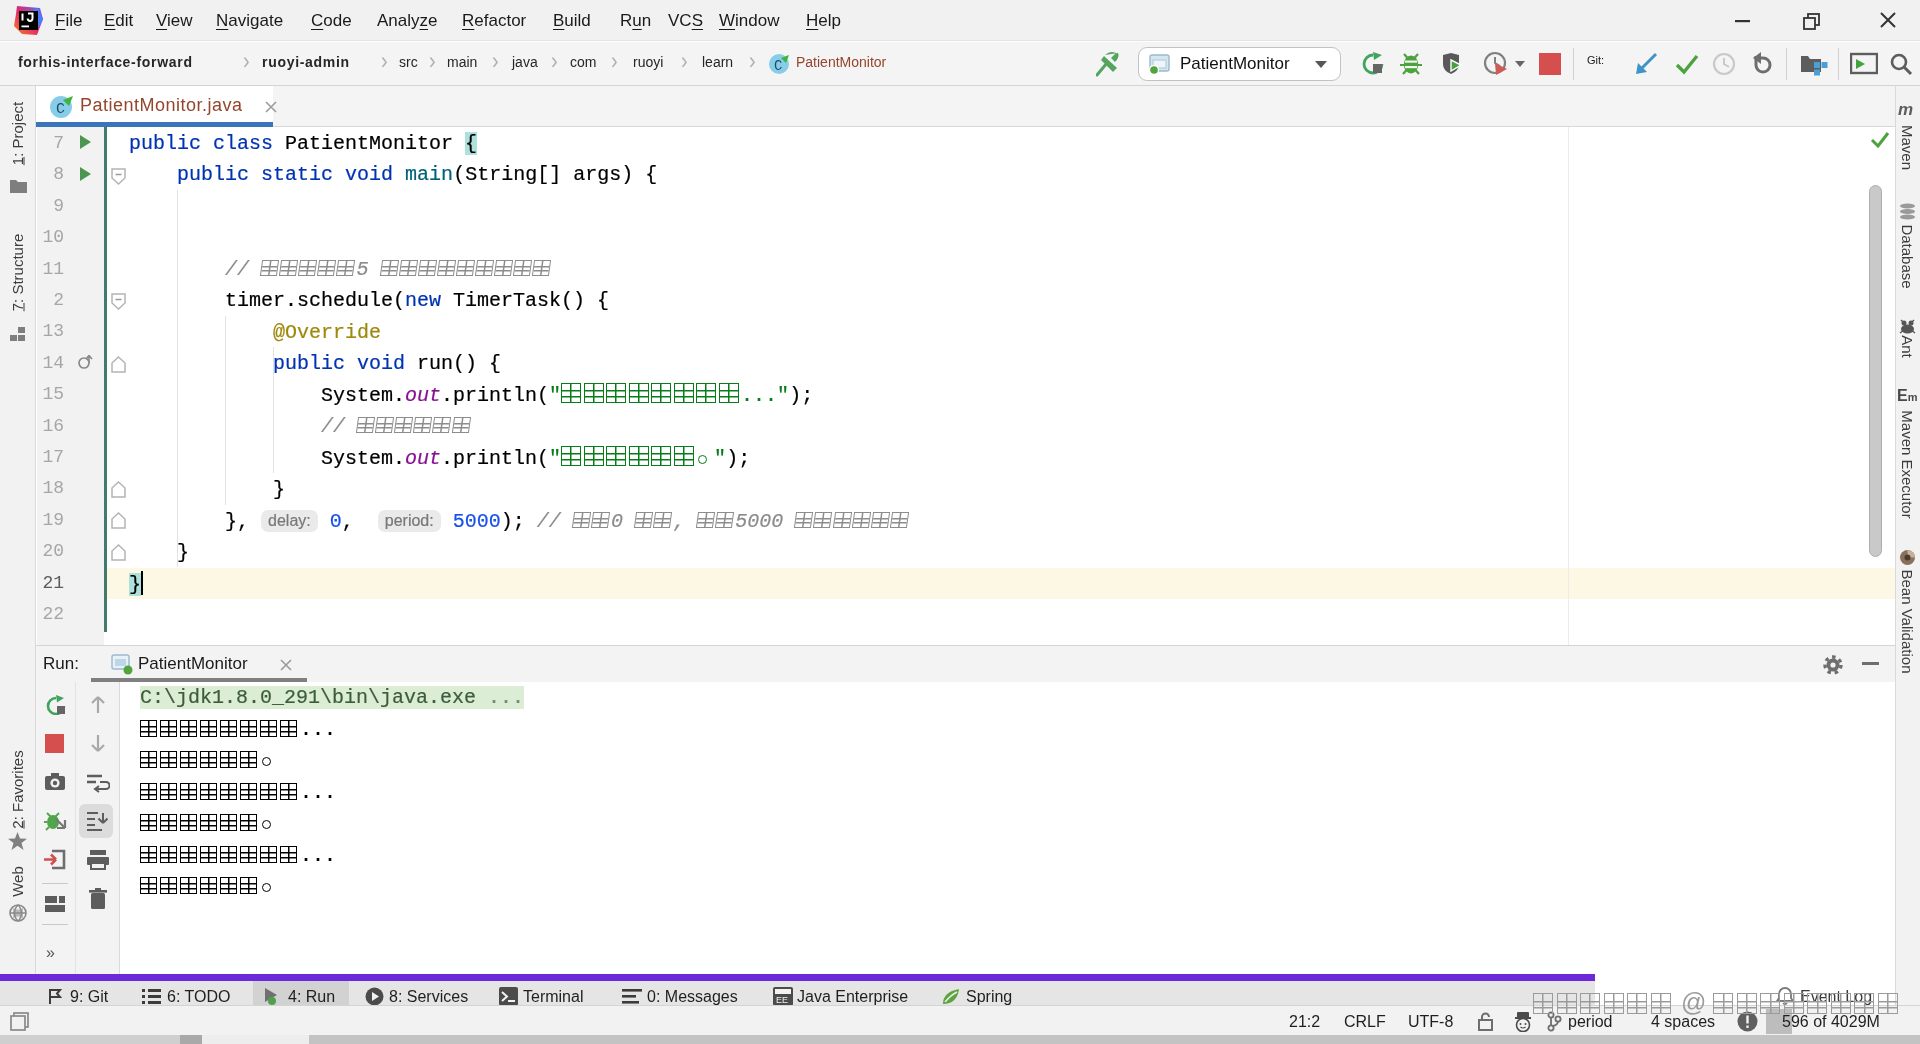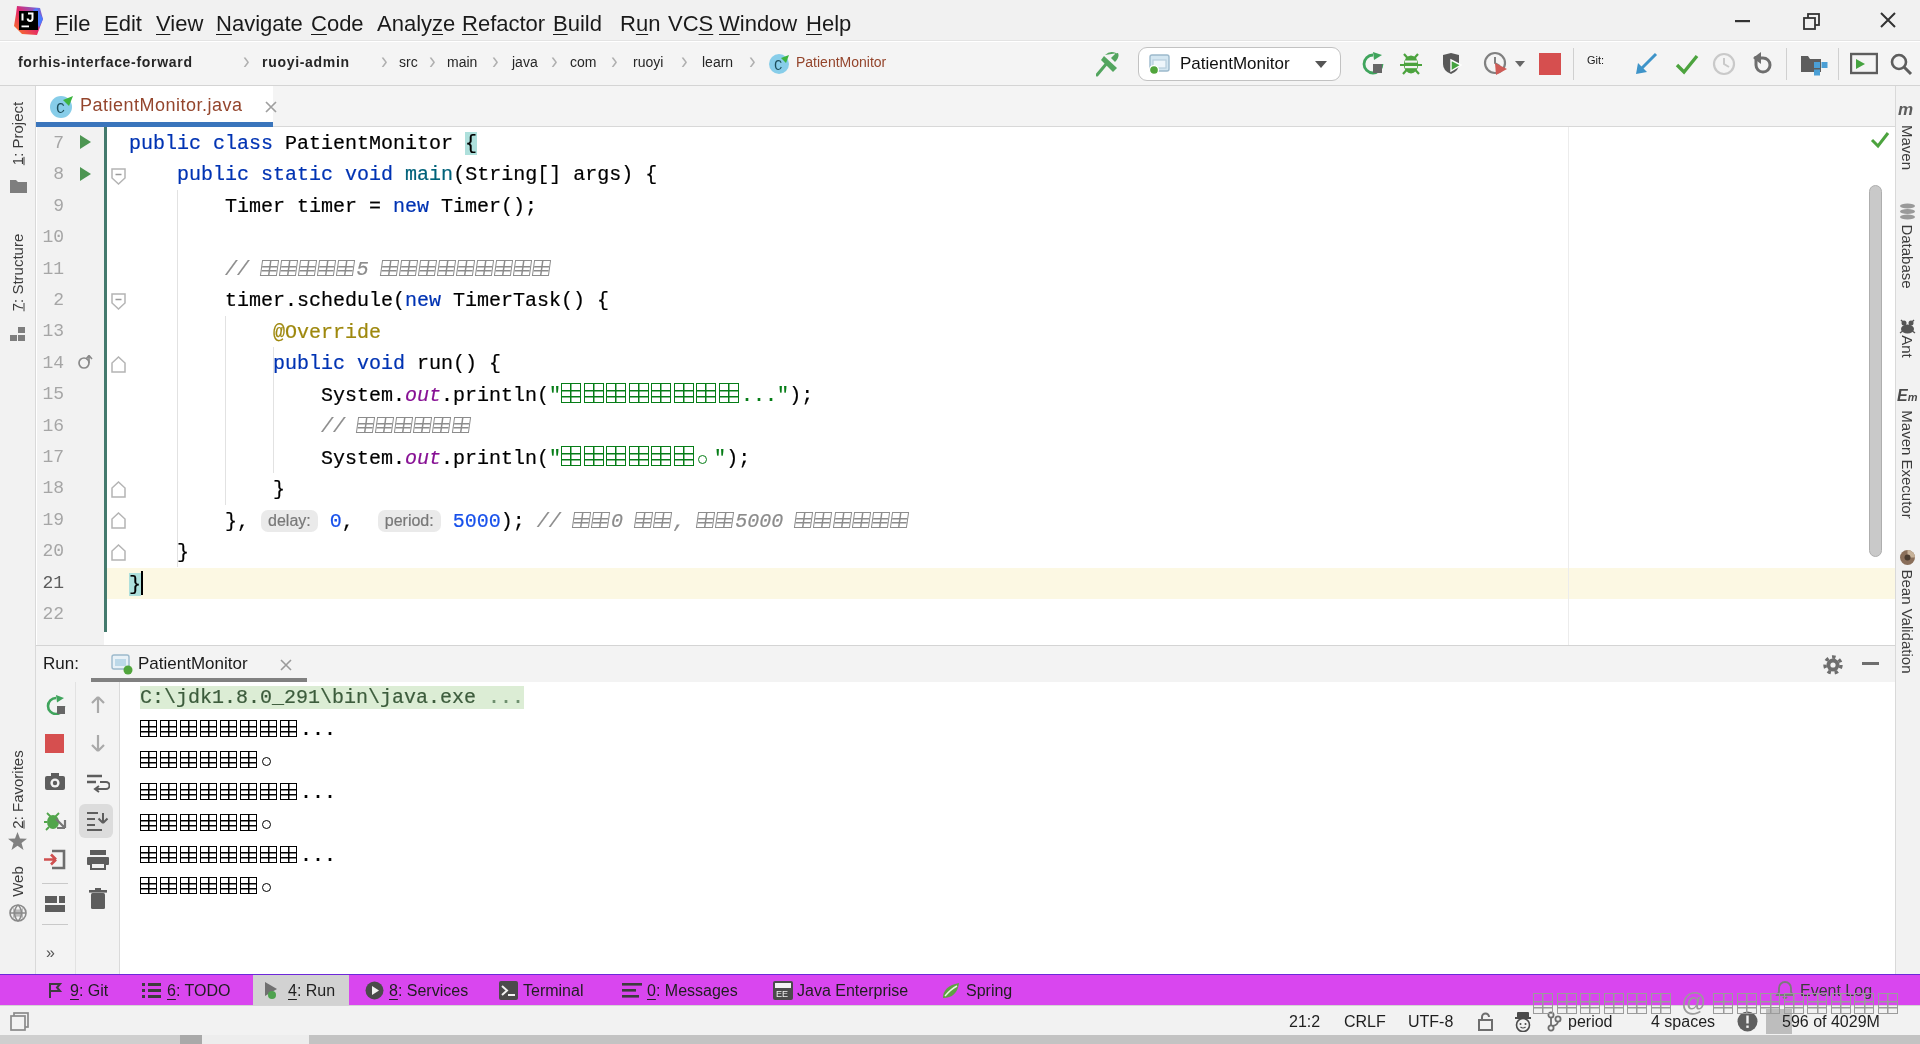--- a/index.html
+++ b/index.html
@@ -8,21 +8,21 @@
  background:linear-gradient(currentColor,currentColor) 50% 0/1.5px 100% no-repeat,
  linear-gradient(currentColor,currentColor) 0 38%/100% 1.5px no-repeat,
  linear-gradient(currentColor,currentColor) 0 72%/100% 1.5px no-repeat}
 .s .cj{width:20px;height:20px;margin-right:2.5px}   
 .c .cj{width:16.5px;height:16px;margin-right:2.6px;transform:skewX(-8deg);vertical-align:-1px} 
 .k .cj{width:17px;height:17px;margin-right:3px;border-width:1.7px}     
 .w .cj{width:20px;height:21px;margin-right:3.5px;vertical-align:-3px;border-width:1.8px}  
 .cjo{display:inline-block;width:9px;height:9px;border:1.5px solid;border-radius:50%;margin:0 7px 0 2px}
 
 #titlebar{left:0;top:0;width:1920px;height:41px;background:#f1f1f1;border-bottom:1px solid #e3e3e3}
-#titlebar .mi{position:absolute;top:11px;font-size:22px;color:#1a1a1a}
+#titlebar .mi{position:absolute;top:11px;font-size:17px;color:#1a1a1a}
 .mn{text-decoration:underline;text-underline-offset:3px;text-decoration-thickness:1px}
 #wtitle{position:absolute;left:888px;top:10px;font-size:18px;color:#707070;letter-spacing:0.6px}
 
 #navbar{left:0;top:42px;width:1920px;height:44px;background:#f4f4f4;border-bottom:1px solid #d4d4d4}
 #navbar .bc{position:absolute;top:12px;font-size:14px;color:#262626}
 #navbar .bb{font-weight:bold;letter-spacing:0.7px}
 #navbar .sep{position:absolute;top:8px;font-size:20px;color:#b0b0b0;transform:scaleY(1.15)}
 
 #tabbar{left:36px;top:86px;width:1859px;height:41px;background:#f4f4f4;border-bottom:1px solid #d8d8d8}
 #tab1{position:absolute;left:0;top:0;width:237px;height:41px;background:#fff}
@@ -46,21 +46,21 @@
 .kw{color:#0033b3}.str{color:#067d17}.cmt{color:#8c8c8c;font-style:italic}.num{color:#1750eb}
 .ann{color:#9e880d}.fld{color:#871094;font-style:italic}.mth{color:#00627a}
 .brace{background:#aee0dc}
 .hint{display:inline-block;background:#eaeaea;color:#787878;border-radius:7px;font:16px/22px "Liberation Sans",sans-serif;padding:0 7px;vertical-align:1px}
 
 #runhdr{left:36px;top:645px;width:1859px;height:37px;background:#f3f3f3;border-top:1px solid #d4d4d4}
 #runbody{left:36px;top:682px;width:1859px;height:292px;background:#fff}
 #runtools{position:absolute;left:0;top:0;width:84px;height:292px;background:#f3f3f3;border-right:1px solid #dadada}
 .kline{position:absolute;left:104px;font:20px "Liberation Mono",monospace;color:#000;white-space:pre;-webkit-text-stroke:0.2px}
 
-#toolwbar{left:0;top:974px;width:1920px;height:31px;background:#d946ef;border-top:1px solid #6d28d9}
+#toolwbar{left:0;top:974px;width:1595px;height:31px;background:#e5e5e5;border-top:7px solid #6d28d9}
 .twi{position:absolute;top:7px;font-size:16px;color:#1f1f1f;white-space:nowrap}
 #statusbar{left:0;top:1005px;width:1920px;height:30px;background:#f2f2f2;border-top:1px solid #d4d4d4}
 .sbi{position:absolute;top:7px;font-size:16px;color:#1f1f1f;white-space:nowrap}
 #bottomstrip{left:0;top:1035px;width:1920px;height:9px;background:#c3c3c3}
 #watermark{left:1533px;top:988px;font-size:25px;color:#9b9b9b;z-index:50;white-space:nowrap}
 </style></head><body>
 <div class="abs" id="titlebar">
   <svg style="position:absolute;left:14px;top:6px" width="29" height="29" viewBox="0 0 29 29">
     <defs>
         <linearGradient id="ijg" x1="0" y1="1" x2="1" y2="0">
@@ -234,21 +234,21 @@
     <ellipse cx="8.5" cy="14" rx="7.5" ry="2.6" fill="#9a9a9a"></ellipse>
   </svg>
 <div class="abs vlabR" style="left:1891px;top:338px;width:32px;text-align:center">Ant</div>
 <svg class="abs" style="left:1899px;top:318px;z-index:6" width="17" height="17" viewBox="0 0 17 17">
     <circle cx="5" cy="5" r="2.5" fill="#555"></circle>
     <circle cx="12" cy="5" r="2.5" fill="#555"></circle>
     <ellipse cx="8.5" cy="11" rx="6.5" ry="4.5" fill="#555"></ellipse>
     <path d="M2 2 L6 6 M15 2 L11 6 M1 15 L5 12 M16 15 L12 12" stroke="#555" stroke-width="1.4"></path>
   </svg>
 <div class="abs vlabR" style="left:1838px;top:456px;width:138px;text-align:center">Maven Executor</div>
-<div class="abs" style="left:1897px;top:387px;z-index:6;font-size:16px;font-weight:bold;font-style:italic;color:#4a4a4a">E<span style="font-size:11px">m</span></div>
+<div class="abs" style="left:1897px;top:387px;z-index:6;font-size:16px;font-weight:bold;color:#4a4a4a">E<span style="font-size:11px">m</span></div>
 <div class="abs vlabR" style="left:1839px;top:613px;width:136px;text-align:center">Bean Validation</div>
 <svg class="abs" style="left:1899px;top:549px;z-index:6" width="17" height="17" viewBox="0 0 17 17">
     <circle cx="8.5" cy="8.5" r="7.5" fill="#8a6f5a"></circle>
     <path d="M8.5 1 A7.5 7.5 0 0 1 16 8.5 L8.5 8.5 Z" fill="#c7b299"></path>
     <circle cx="8.5" cy="8.5" r="3" fill="#4a3b2f"></circle>
   </svg>
 <div class="abs" id="stripeL"></div>
 <div class="abs" id="stripeR"></div>
 <div class="abs" id="editor">
   <div id="gutterbg"></div>
@@ -299,21 +299,20 @@
       <path d="M1 16 H14 V7 L7.5 1 L1 7 Z" fill="#fff" stroke="#b4b4b4" stroke-width="1.5"></path>
     </svg>
   <svg class="abs" style="left:74px;top:385px" width="15" height="17" viewBox="0 0 15 17">
       <path d="M1 16 H14 V7 L7.5 1 L1 7 Z" fill="#fff" stroke="#b4b4b4" stroke-width="1.5"></path>
     </svg>
   <svg class="abs" style="left:74px;top:417px" width="15" height="17" viewBox="0 0 15 17">
       <path d="M1 16 H14 V7 L7.5 1 L1 7 Z" fill="#fff" stroke="#b4b4b4" stroke-width="1.5"></path>
     </svg>
   <div class="cline" style="top:32px">    <span class="kw">public</span> <span class="kw">static</span> <span class="kw">void</span> <span class="mth">main</span>(String[] args) {</div>
   <div class="cline" style="top:1px"><span class="kw">public</span> <span class="kw">class</span> PatientMonitor <span class="brace">{</span></div>
-  <div class="cline" style="top:64px">        Timer timer = <span class="kw">new</span> Timer();</div>
   <div class="cline c" style="top:127px"><span class="cmt">        <i>//</i> <span class="cj"></span><span class="cj"></span><span class="cj"></span><span class="cj"></span><span class="cj"></span><i>5 </i><span class="cj"></span><span class="cj"></span><span class="cj"></span><span class="cj"></span><span class="cj"></span><span class="cj"></span><span class="cj"></span><span class="cj"></span><span class="cj"></span></span></div>
   <div class="cline" style="top:158px">        timer.schedule(<span class="kw">new</span> TimerTask() {</div>
   <div class="cline" style="top:190px">            <span class="ann">@Override</span></div>
   <div class="cline" style="top:221px">            <span class="kw">public</span> <span class="kw">void</span> run() {</div>
   <div class="cline s" style="top:253px">                System.<span class="fld">out</span>.println(<span class="str">"<span class="cj"></span><span class="cj"></span><span class="cj"></span><span class="cj"></span><span class="cj"></span><span class="cj"></span><span class="cj"></span><span class="cj"></span>..."</span>);</div>
   <div class="cline c" style="top:284px"><span class="cmt">                <i>//</i> <span class="cj"></span><span class="cj"></span><span class="cj"></span><span class="cj"></span><span class="cj"></span><span class="cj"></span></span></div>
   <div class="cline s" style="top:316px">                System.<span class="fld">out</span>.println(<span class="str">"<span class="cj"></span><span class="cj"></span><span class="cj"></span><span class="cj"></span><span class="cj"></span><span class="cj"></span><span class="cjo"></span>"</span>);</div>
   <div class="cline" style="top:347px">            }</div>
   <div class="cline s" style="top:379px">        }, <span class="hint">delay:</span> <span class="num">0</span>,  <span class="hint">period:</span> <span class="num">5000</span>); <span class="cmt c" style="font-style:italic"><i>// </i><span class="cj"></span><span class="cj"></span><i>0 </i><span class="cj"></span><span class="cj"></span><i>, </i><span class="cj"></span><span class="cj"></span><i>5000 </i><span class="cj"></span><span class="cj"></span><span class="cj"></span><span class="cj"></span><span class="cj"></span><span class="cj"></span></span></div>
   <div class="cline" style="top:410px">    }</div>

